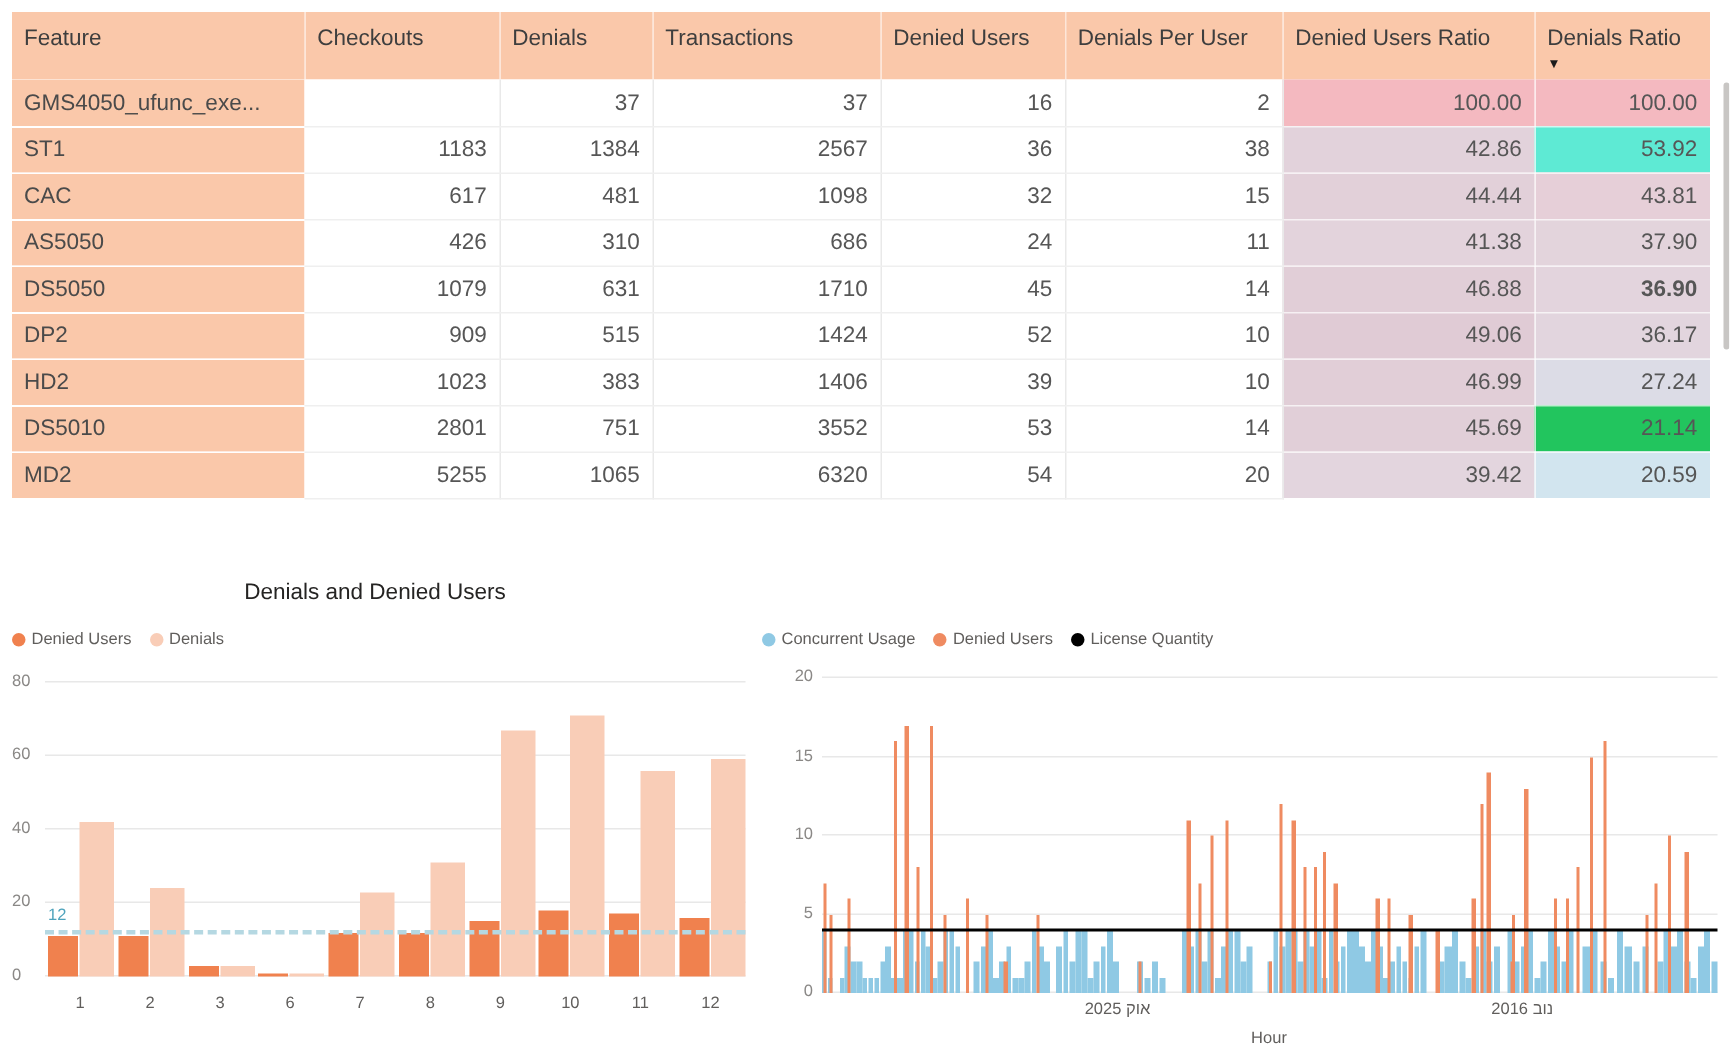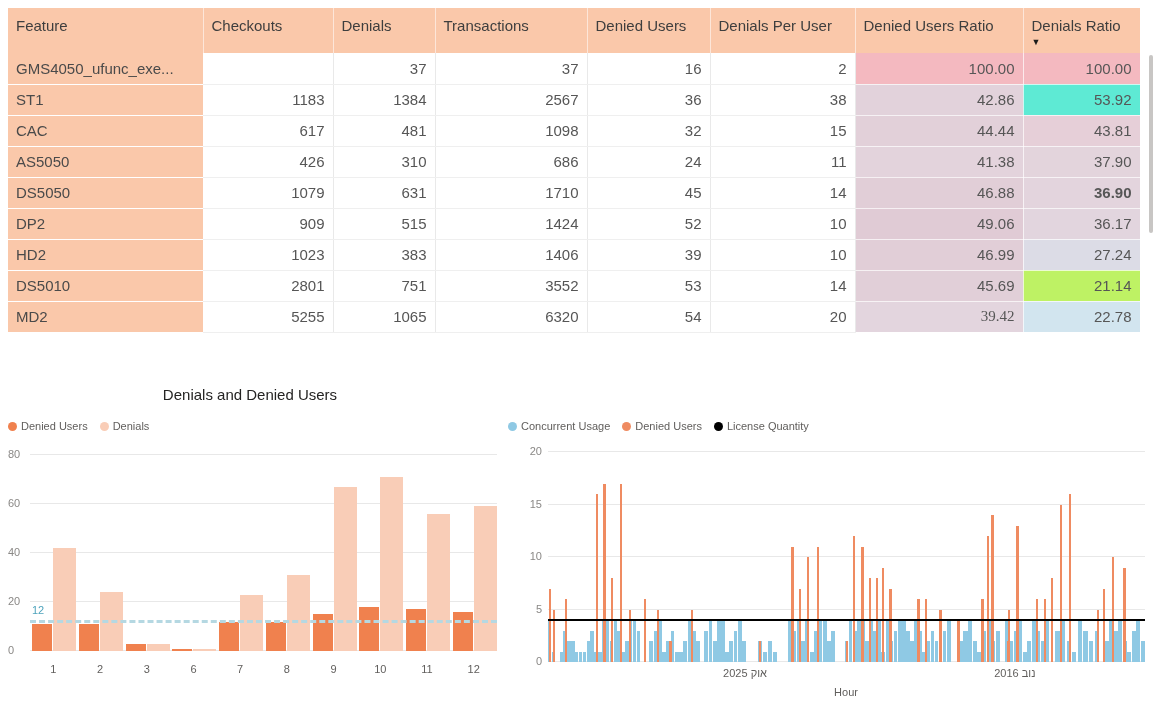--- a/index.html
+++ b/index.html
@@ -177,31 +177,31 @@
             <td class="num ratio" style="background: rgb(220, 220, 230);">27.24</td>
           </tr>
           <tr>
             <td class="feature">DS5010</td>
             <td class="num">2801</td>
             <td class="num">751</td>
             <td class="num">3552</td>
             <td class="num">53</td>
             <td class="num">14</td>
             <td class="num ratio" style="background: rgb(225, 207, 216);">45.69</td>
-            <td class="num ratio" style="background: #bef264; margin-top: 48px;">21.14</td>
+            <td class="num ratio" style="background: #22c55e; margin-top: 48px;">21.14</td>
           </tr>
           <tr>
             <td class="feature">MD2</td>
             <td class="num">5255</td>
             <td class="num">1065</td>
             <td class="num">6320</td>
             <td class="num">54</td>
             <td class="num">20</td>
-            <td class="num ratio" style="background: rgb(227, 213, 222); font-family: Liberation Serif, serif;">39.42</td>
-            <td class="num ratio" style="background: rgb(210, 229, 239);">22.78</td>
+            <td class="num ratio" style="background: rgb(227, 213, 222);">39.42</td>
+            <td class="num ratio" style="background: rgb(210, 229, 239);">20.59</td>
           </tr>
         </tbody>
     </table>
     <div class="scrollbar"></div>
   </div>
 
   <div class="charts">
 
     <div class="chart-panel left">
       <div class="chart-title">Denials and Denied Users</div>

